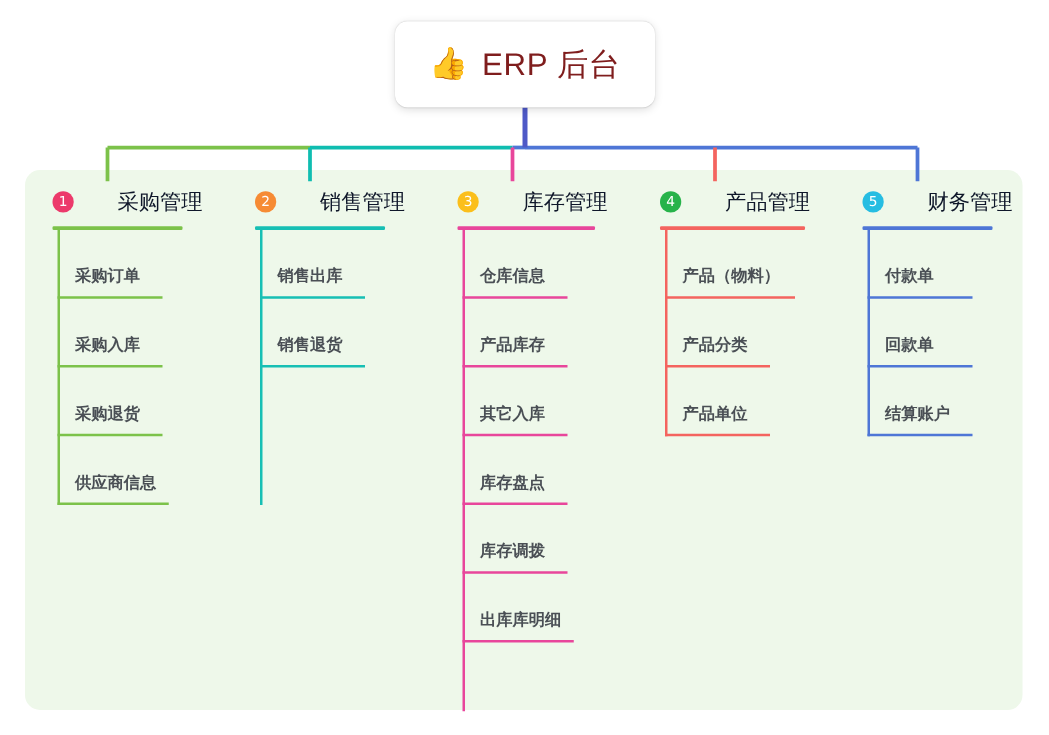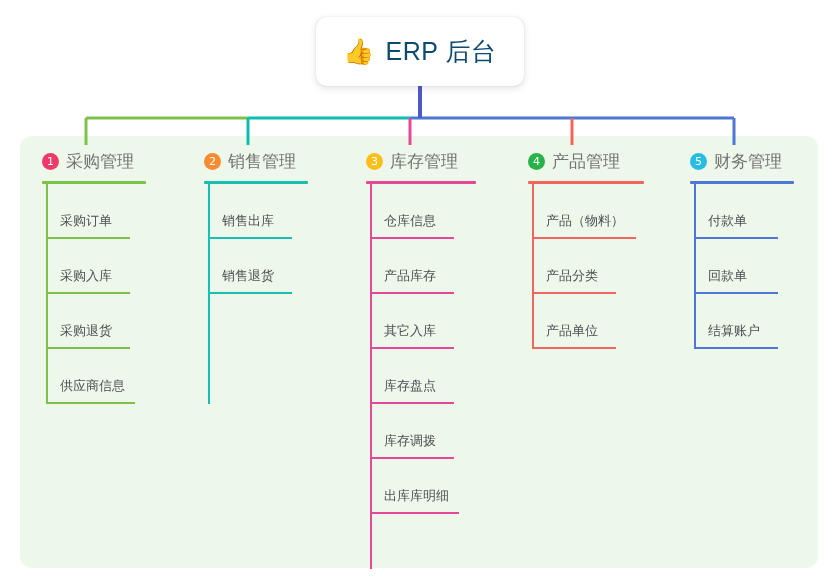--- a/index.html
+++ b/index.html
@@ -38,21 +38,21 @@
     gap: 11px;
     z-index: 6;
   }
   .root-emoji {
     font-size: 25px;
     line-height: 1;
     display: inline-block;
   }
   .root-title {
     font-size: 25px;
-    color: #0c4a6e;
+    color: #7f1d1d;
     letter-spacing: 0.5px;
     white-space: nowrap;
   }
 
   
   .panel {
     position: absolute;
     left: 20px;
     top: 136px;
     width: 798px;
@@ -90,21 +90,22 @@
     color: #ffffff;
     font-size: 11px;
     line-height: 17px;
     text-align: center;
     display: inline-block;
     flex: 0 0 auto;
     font-family: "DejaVu Sans", sans-serif;
   }
   .col-title {
     font-size: 17px;
-    color: #737373;
+    color: #0f172a;
+    margin-left: 28px;
   }
   .col-underline {
     height: 3px;
     border-radius: 1px;
     margin-top: 7px;
   }
 
   .leaf-list {
     position: relative;
     margin-top: 0;
@@ -113,20 +114,21 @@
     position: relative;
     height: 55px;
   }
   .leaf-label {
     position: absolute;
     left: 18px;
     bottom: 9px;
     font-size: 13px;
     color: #4a4f55;
     white-space: nowrap;
+    font-weight: bold;
   }
   .leaf-rule {
     position: absolute;
     left: 4px;
     bottom: 0;
     height: 2px;
     width: 96px;
   }
   .leaf-spine {
     position: absolute;

